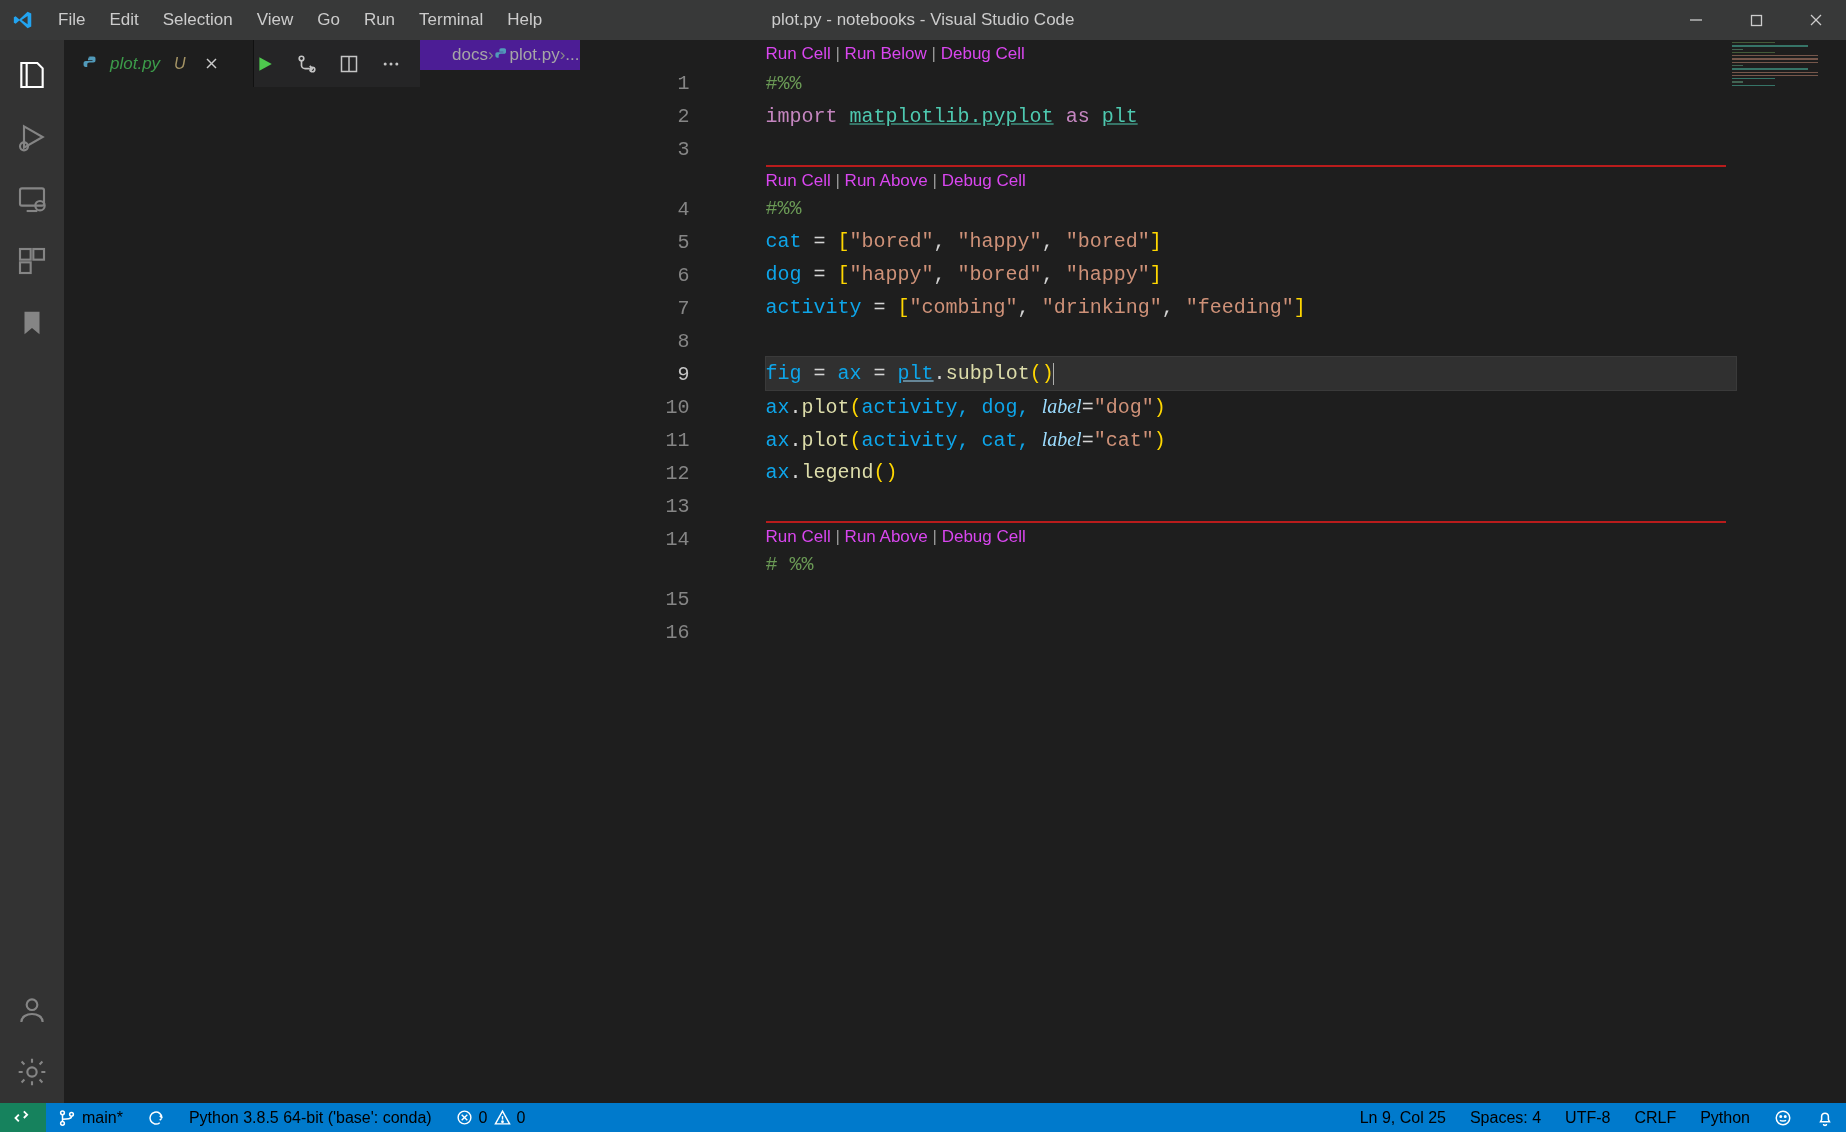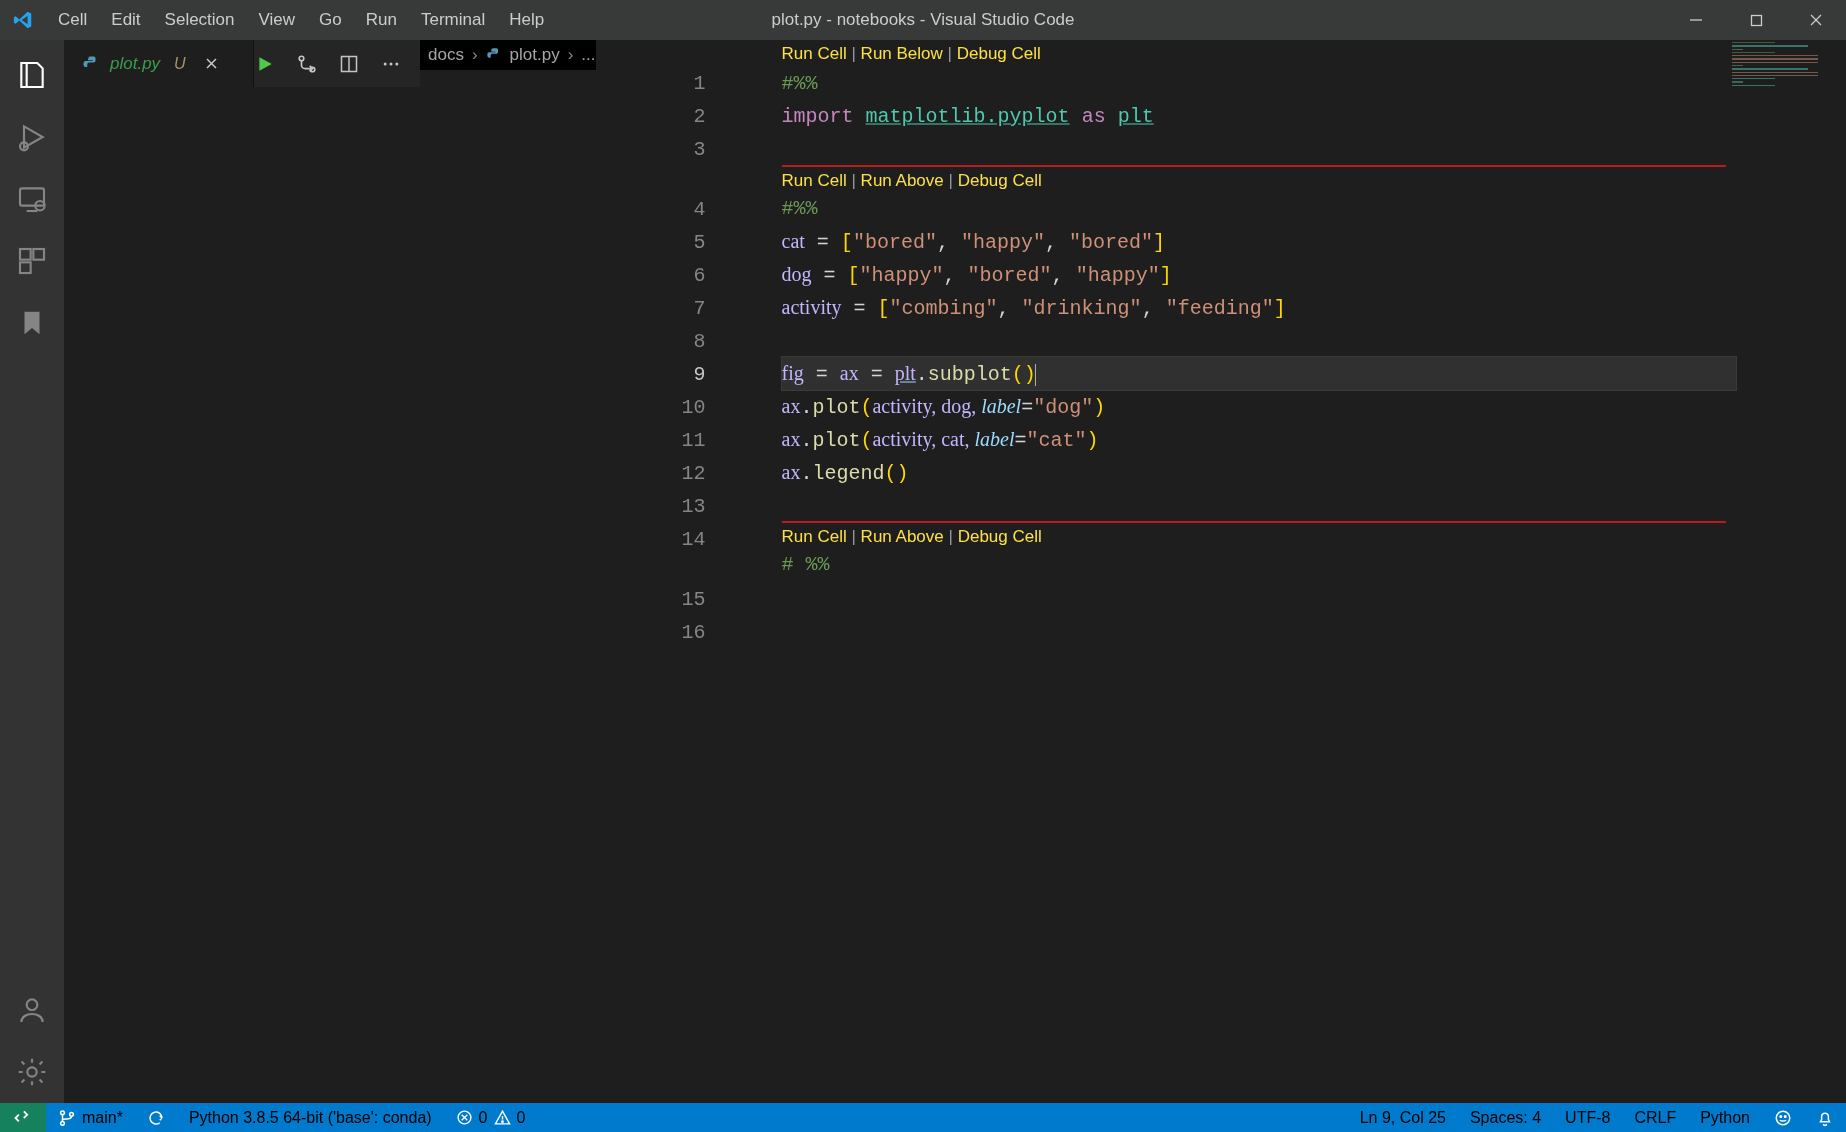--- a/index.html
+++ b/index.html
@@ -78,23 +78,23 @@
   .tab .close { color:#ccc; margin-left:8px; }
   .tabs-actions {
     margin-left:auto; display:flex; align-items:center;
     gap:20px; padding-right:18px;
     color:#c5c5c5;
   }
   .tabs-actions > div { width:22px; display:flex; justify-content:center; cursor:pointer; }
 
   .breadcrumb {
     height:30px; display:flex; align-items:center;
-    padding-left:8px; gap:8px;
+    padding-left:32px; gap:0;
     color:#a6a6a6; font-size:17px;
-    background:#000000;
+    background:#4c1d95;
   }
   .breadcrumb .sep { color:#888; }
 
   .editor {
     flex:1; position:relative;
     font-family: Consolas, 'Courier New', monospace;
     font-size:20px;
     line-height:33px;
   }
   .gutter {
@@ -107,31 +107,31 @@
   .gutter .ln { height:33px; }
   .gutter .ln.current { color:#c6c6c6; }
   .content {
     position:absolute; left:186px; right:120px; top:0;
   }
   .codelens {
     color:#999999; font-size:17px;
     height:27px; line-height:27px;
     font-family:"Segoe UI",Arial,sans-serif;
   }
-  .codelens a { color:#fde047; cursor:pointer; }
+  .codelens a { color:#d946ef; cursor:pointer; }
   .cell-sep {
     border-top:2px solid #b91c1c;
     margin-top:-1px;
   }
   .line { height:33px; white-space:pre; }
   .line.current { background:#303030; outline:1px solid #3a3a3a; margin-right:-10px; padding-right:10px;}
   .tok-comment { color:#6A9955; }
   .tok-keyword { color:#c586c0; }
   .tok-module { color:#4ec9b0; text-decoration: underline; text-decoration-color: rgba(78,201,176,.5); }
-  .tok-ident { color:#c4b5fd;font-family:Liberation Serif, serif; }
+  .tok-ident { color:#0ea5e9; }
   .tok-brack1 { color:#ffd700; }
   .tok-str { color:#ce9178; }
   .tok-func { color:#dcdcaa; }
   .tok-param { color:#9cdcfe; font-style:italic;font-family:Liberation Serif, serif; }
   .tok-plain { color:#d4d4d4; }
   .cursor-caret { border-left:1px solid #aeafad; margin-left:-1px; display:inline-block; height:22px; vertical-align:text-bottom;}
   .under { text-decoration: underline; text-decoration-color: rgba(156,220,254,.5); }
 
   .minimap {
     position:absolute; right:6px; top:2px;
@@ -158,21 +158,21 @@
 </head>
 <body>
 
 <div class="titlebar">
   <div class="logo">
     <svg viewBox="0 0 24 24" width="22" height="22" fill="currentColor">
         <path d="M17 3l4 2v14l-4 2-9-8.5L4 16l-2-1V9l2-1 4 3.5L17 3zm0 4.5L10.5 12 17 16.5v-9z"></path>
       </svg>
   </div>
   <div class="menu">
-    <div class="menu-item">Cell</div>
+    <div class="menu-item">File</div>
     <div class="menu-item">Edit</div>
     <div class="menu-item">Selection</div>
     <div class="menu-item">View</div>
     <div class="menu-item">Go</div>
     <div class="menu-item">Run</div>
     <div class="menu-item">Terminal</div>
     <div class="menu-item">Help</div>
   </div>
   <div class="title-text">plot.py - notebooks - Visual Studio Code</div>
   <div class="win-controls">

